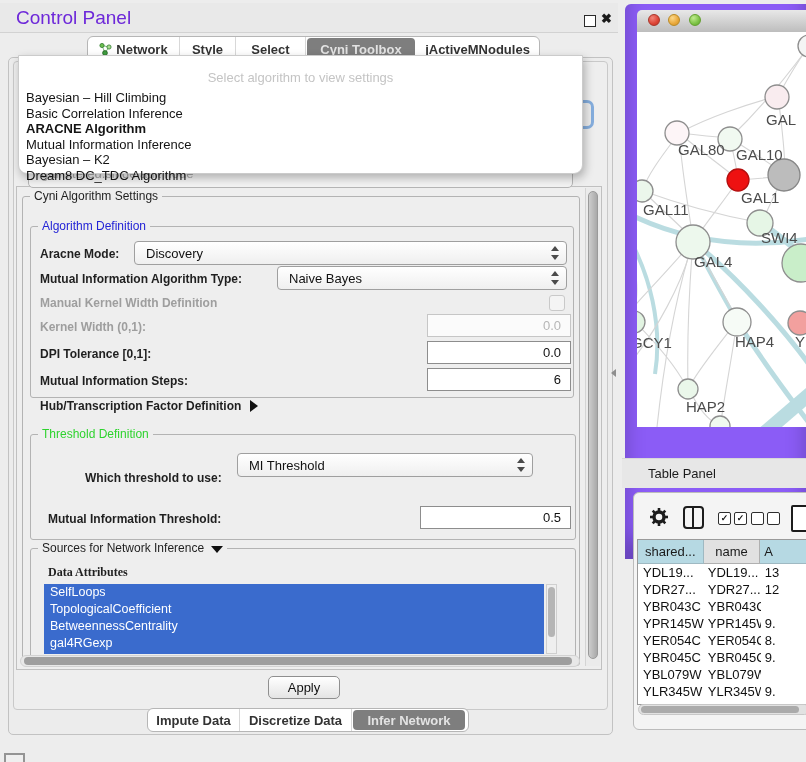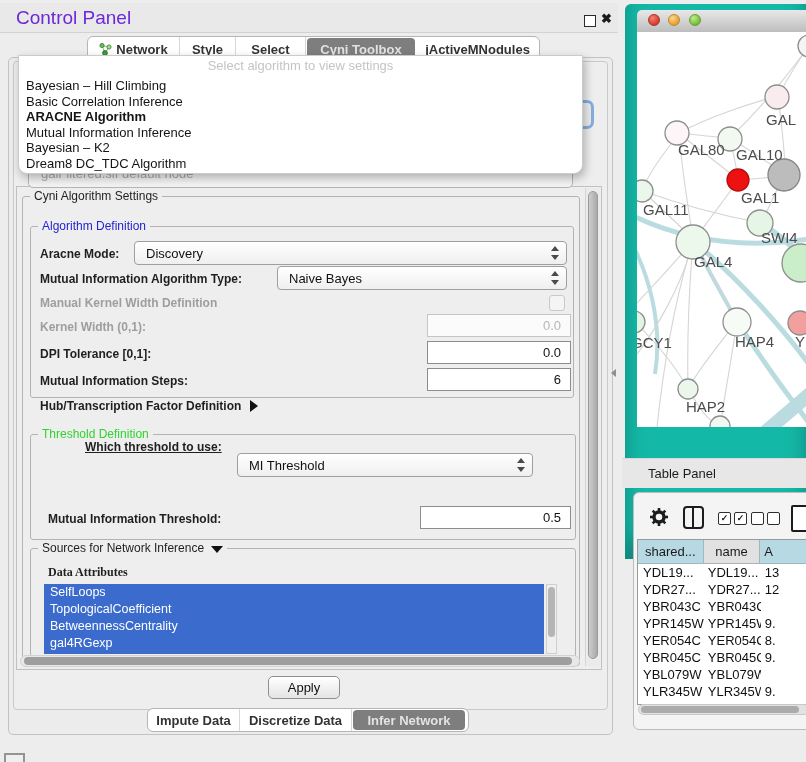--- a/index.html
+++ b/index.html
@@ -78,21 +78,21 @@
     <div class="abs" style="left:8px;top:57px;width:603px;height:676px;border:1px solid #c2c2c2;border-radius:5px;background:#ececec;"></div>
     <div class="abs" style="left:13px;top:61px;width:593px;height:647px;border:1px solid #c9c9c9;border-radius:4px;background:#eeeeee;"></div>
 
     <div class="abs" style="left:28px;top:160px;width:543px;height:26px;border:1px solid #b5b5b5;border-radius:5px;background:#f3f3f3;z-index:5;">
       <span style="display:block;padding-left:12px;line-height:26px;font-size:13px;color:#a9a9a9;white-space:nowrap;">galFiltered.sif default node</span>
     </div>
     <div class="abs" style="left:570px;top:100px;width:18px;height:23px;border:3px solid #85aede;border-radius:7px;background:#ececec;z-index:5;"></div>
 
     <div class="abs" style="left:18px;top:55px;width:563px;height:117px;background:#ffffff;border:1px solid #cbcbcb;
                 border-radius:0 0 9px 9px;box-shadow:2px 4px 10px rgba(0,0,0,0.28);z-index:50;">
-      <div style="height:22px;line-height:20px;text-align:center;font-size:13px;color:#c4c4c4;">Select algorithm to view settings</div>
+      <div style="height:22px;line-height:20px;text-align:center;font-size:13px;color:#c4c4c4;margin-top:12px;">Select algorithm to view settings</div>
       <div class="popup-item">Bayesian – Hill Climbing</div>
       <div class="popup-item">Basic Correlation Inference</div>
       <div class="popup-item bold">ARACNE Algorithm</div>
       <div class="popup-item">Mutual Information Inference</div>
       <div class="popup-item">Bayesian – K2</div>
       <div class="popup-item">Dream8 DC_TDC Algorithm</div>
     </div>
 
     <div class="abs" style="left:16px;top:186px;width:584px;height:482px;border:1px solid #c0c0c0;background:#eeeeee;"></div>
 
@@ -147,21 +147,21 @@
       <span class="lbl" style="position:static;">Hub/Transcription Factor Definition</span>
       <span class="tri-r"></span>
     </div>
 
     <div class="gbox" style="left:30px;top:434px;width:544px;height:104px;">
       <span class="gtitle green">
         <span>Threshold Definition</span>
       </span>
     </div>
 
-    <span class="lbl" style="left:85px;top:440px;text-decoration:underline;">Which threshold to use:</span>
+    <span class="lbl" style="left:85px;top:471px;">Which threshold to use:</span>
     <div class="combo" style="left:237px;top:453px;width:283px;height:22px;">
       <span>MI Threshold</span>
       <span class="spin"></span>
     </div>
 
     <span class="lbl" style="left:48px;top:512px;">Mutual Information Threshold:</span>
     <div class="field" style="left:420px;top:506px;width:140px;height:21px;">
       <span>0.5</span>
     </div>
 
@@ -205,21 +205,21 @@
       </div>
     </div>
 
     <div class="abs" style="left:4px;top:753px;width:17px;height:12px;border:2px solid #949494;background:#efefef;"></div>
   </div>
 
   <div class="abs" style="left:611px;top:369px;width:0;height:0;border-top:4px solid transparent;border-bottom:4px solid transparent;border-right:5px solid #8e8e8e;"></div>
 
   <div class="abs" style="left:625px;top:4px;width:181px;height:555px;border-top-left-radius:6px;
               background:linear-gradient(180deg,#6288bb 0%,#496ea6 10%,#3f639b 65%,#30518а 100%);
-              background-color:#14b8a6;box-shadow:inset 0 -18px 20px rgba(0,0,20,0.25);">
+              background-color:#8b5cf6;box-shadow:inset 0 -18px 20px rgba(0,0,20,0.25);">
 
     <div class="abs" style="left:12px;top:6px;width:169px;height:22px;border-top-left-radius:5px;
                 background:linear-gradient(#e8e8e8,#bdbdbd);border-bottom:1px solid #9a9a9a;">
       <span class="abs" style="left:11px;top:4px;width:12px;height:12px;border-radius:50%;border:1px solid #a83428;
                    background:radial-gradient(circle at 35% 30%,#f08579,#dd4335 60%,#c03327);box-sizing:border-box;"></span>
       <span class="abs" style="left:31px;top:4px;width:12px;height:12px;border-radius:50%;border:1px solid #b98a25;
                    background:radial-gradient(circle at 35% 30%,#fbd88a,#e9a83b 60%,#d1912a);box-sizing:border-box;"></span>
       <span class="abs" style="left:52px;top:4px;width:12px;height:12px;border-radius:50%;border:1px solid #63a12e;
                    background:radial-gradient(circle at 35% 30%,#c0eb8e,#7cc345 60%,#5fa32e);box-sizing:border-box;"></span>
     </div>

